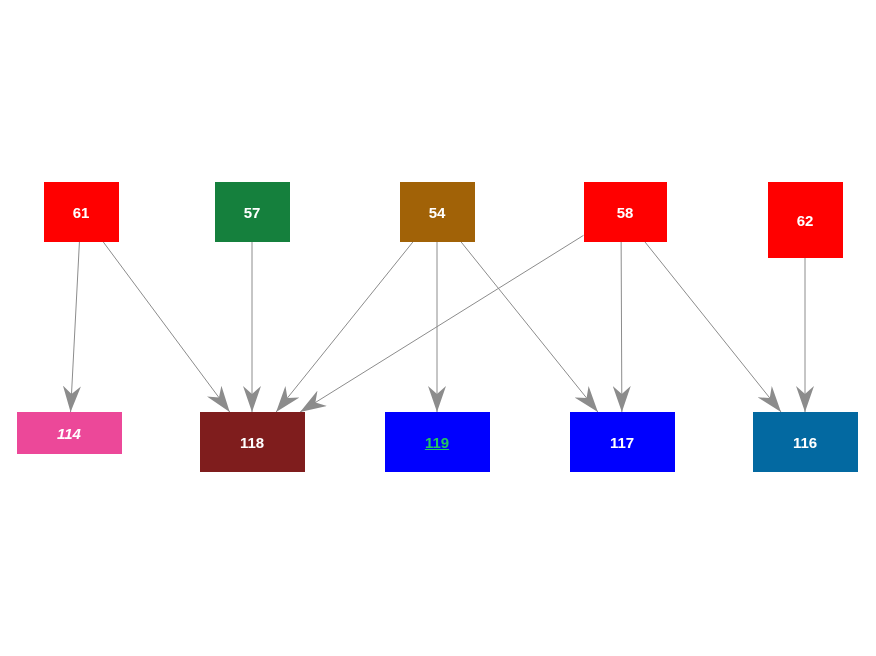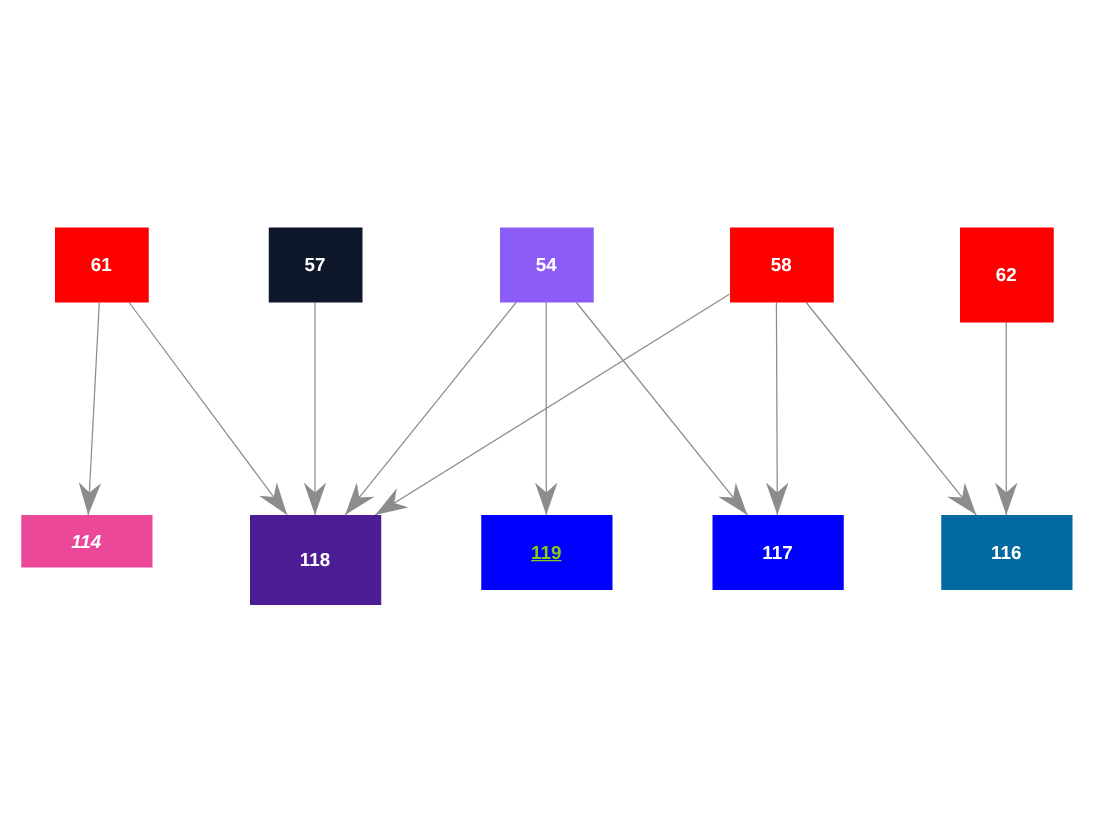--- a/index.html
+++ b/index.html
@@ -62,40 +62,40 @@
       <line x1="461.1304347826087" y1="242" x2="597.8695652173913" y2="412" stroke="#8c8c8c" stroke-width="1" marker-end="url(#dart)"></line>
       <line x1="583.5" y1="235.3739837398374" x2="300.1304347826087" y2="412" stroke="#8c8c8c" stroke-width="1" marker-end="url(#dart)"></line>
       <line x1="621.1304347826087" y1="242" x2="621.8695652173913" y2="412" stroke="#8c8c8c" stroke-width="1" marker-end="url(#dart)"></line>
       <line x1="645" y1="242" x2="781" y2="412" stroke="#8c8c8c" stroke-width="1" marker-end="url(#dart)"></line>
       <line x1="805" y1="242" x2="805" y2="412" stroke="#8c8c8c" stroke-width="1" marker-end="url(#dart)"></line>
     </svg>
   <div id="nodes-layer">
       <div class="node" style="left: 43.5px; top: 182px; width: 75px; height: 60px; background: rgb(255, 0, 0);">
         <span class="node-label" style="color: rgb(255, 255, 255);">61</span>
       </div>
-      <div class="node" style="left: 214.5px; top: 182px; width: 75px; height: 60px; background: #0f172a;">
+      <div class="node" style="left: 214.5px; top: 182px; width: 75px; height: 60px; background: #15803d;">
         <span class="node-label" style="color: rgb(255, 255, 255);">57</span>
       </div>
-      <div class="node" style="left: 399.5px; top: 182px; width: 75px; height: 60px; background: #8b5cf6;">
+      <div class="node" style="left: 399.5px; top: 182px; width: 75px; height: 60px; background: #a16207;">
         <span class="node-label" style="color: rgb(255, 255, 255);">54</span>
       </div>
       <div class="node" style="left: 583.5px; top: 182px; width: 83px; height: 60px; background: rgb(255, 0, 0);">
         <span class="node-label" style="color: rgb(255, 255, 255);">58</span>
       </div>
       <div class="node" style="left: 767.5px; top: 182px; width: 75px; height: 76px; background: rgb(255, 0, 0);">
         <span class="node-label" style="color: rgb(255, 255, 255);">62</span>
       </div>
       <div class="node" style="left: 16.5px; top: 412px; width: 105px; height: 42px; background: #ec4899; font-style: italic;">
         <span class="node-label" style="color: rgb(255, 255, 255);">114</span>
       </div>
-      <div class="node" style="left: 199.5px; top: 412px; width: 105px; height: 72px; background: #4c1d95;">
+      <div class="node" style="left: 199.5px; top: 412px; width: 105px; height: 60px; background: #7f1d1d;">
         <span class="node-label" style="color: rgb(255, 255, 255);">118</span>
       </div>
       <div class="node" style="left: 384.5px; top: 412px; width: 105px; height: 60px; background: rgb(0, 0, 255);">
-        <span class="node-label" style="color: #84cc16; text-decoration: underline;">119</span>
+        <span class="node-label" style="color: #22c55e; text-decoration: underline;">119</span>
       </div>
       <div class="node" style="left: 569.5px; top: 412px; width: 105px; height: 60px; background: rgb(0, 0, 255);">
         <span class="node-label" style="color: rgb(255, 255, 255);">117</span>
       </div>
       <div class="node" style="left: 752.5px; top: 412px; width: 105px; height: 60px; background: #0369a1;">
         <span class="node-label" style="color: rgb(255, 255, 255);">116</span>
       </div>
     </div>
 </div>
 

